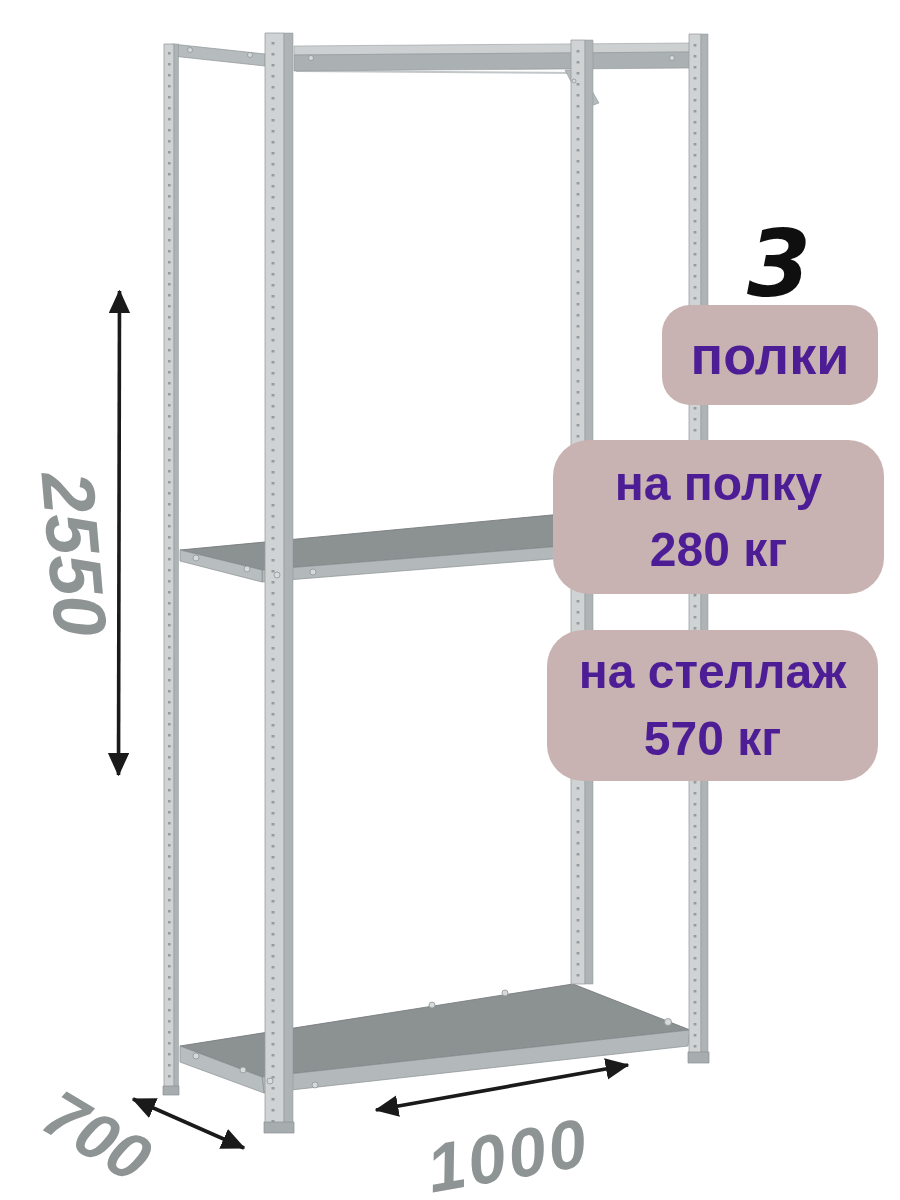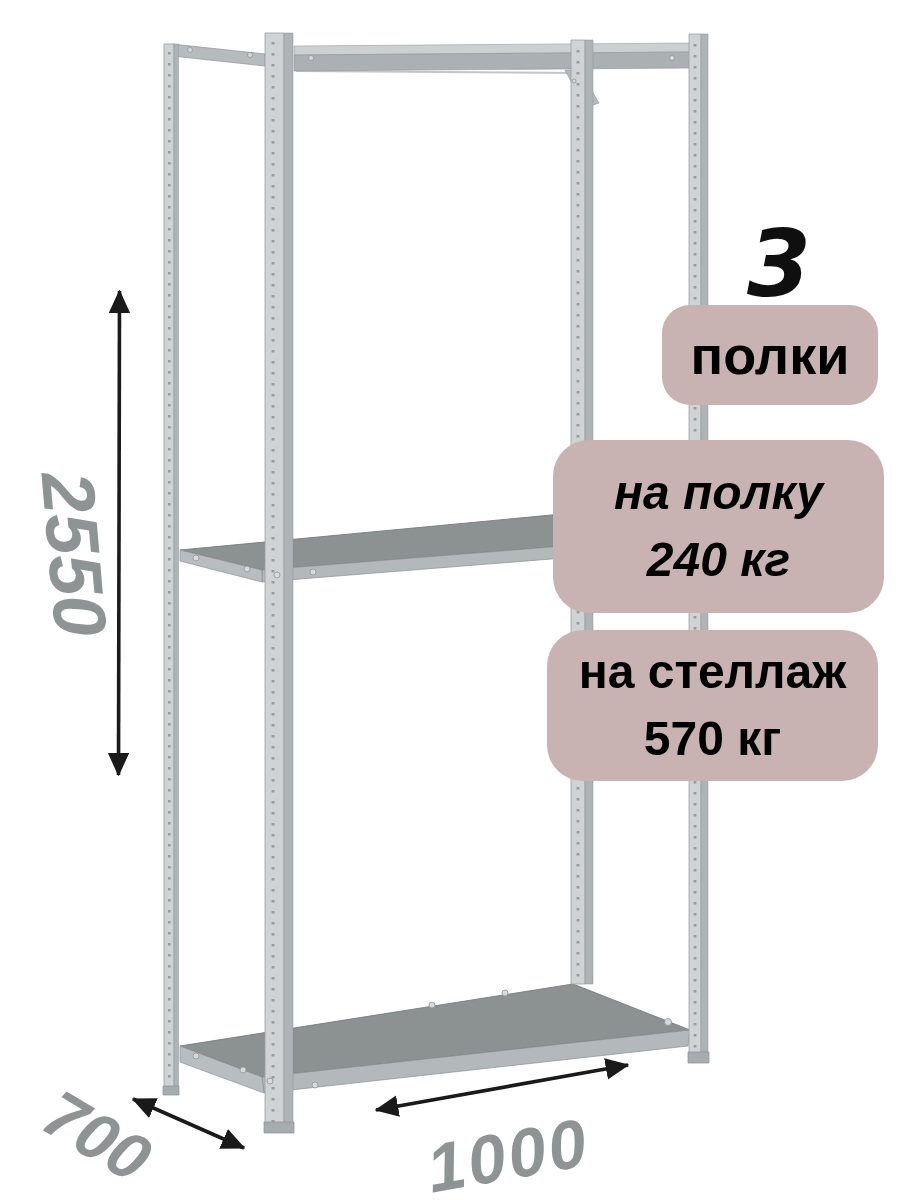--- a/index.html
+++ b/index.html
@@ -17,27 +17,27 @@
   .dim-depth{left:97px;top:1136px;font-size:66px;transform:translate(-50%,-50%) rotate(31deg);}
   .dim-width{left:508px;top:1155px;font-size:68px;letter-spacing:3px;transform:translate(-50%,-50%) rotate(-10deg);}
   
   .count{
     position:absolute;left:779px;top:264px;transform:translate(-50%,-50%);
     font-family:"DejaVu Sans","Liberation Sans",sans-serif;
     font-style:italic;font-weight:bold;font-size:92px;color:#0f0f0f;
   }
   
   .badge{
-    position:absolute;background:#c9b2b2;color:#000000;font-weight:bold;
+    position:absolute;background:#c9b2b2;color:#4c1d95;font-weight:bold;
     text-align:center;display:flex;flex-direction:column;justify-content:center;
     border-radius:36px;
   }
   .badge span{display:block;}
   .badge-count{left:662px;top:305px;width:216px;height:100px;border-radius:28px;font-size:54px;}
-  .badge-shelf-load{left:553px;top:440px;width:331px;height:173px;font-size:48px;line-height:1.38;font-style:italic;}
+  .badge-shelf-load{left:553px;top:440px;width:331px;height:154px;font-size:48px;line-height:1.38;}
   .badge-rack-load{left:547px;top:630px;width:331px;height:151px;font-size:48px;line-height:1.38;}
 </style>
 </head>
 <body>
 
 <div class="stage">
 
   <svg width="900" height="1200" viewBox="0 0 900 1200">
     <defs>
       <marker id="ah" markerWidth="6.6" markerHeight="6.2" refX="6.2" refY="3" orient="auto-start-reverse">
@@ -125,21 +125,21 @@
   <div class="dim dim-width">1000</div>
 
   <div class="count">3</div>
 
   <div class="badge badge-count">
     <span>полки</span>
   </div>
 
   <div class="badge badge-shelf-load">
     <span>на полку</span>
-    <span>240 кг</span>
+    <span>280 кг</span>
   </div>
 
   <div class="badge badge-rack-load">
     <span>на стеллаж</span>
     <span>570 кг</span>
   </div>
 
 </div>
 
 </body></html>

